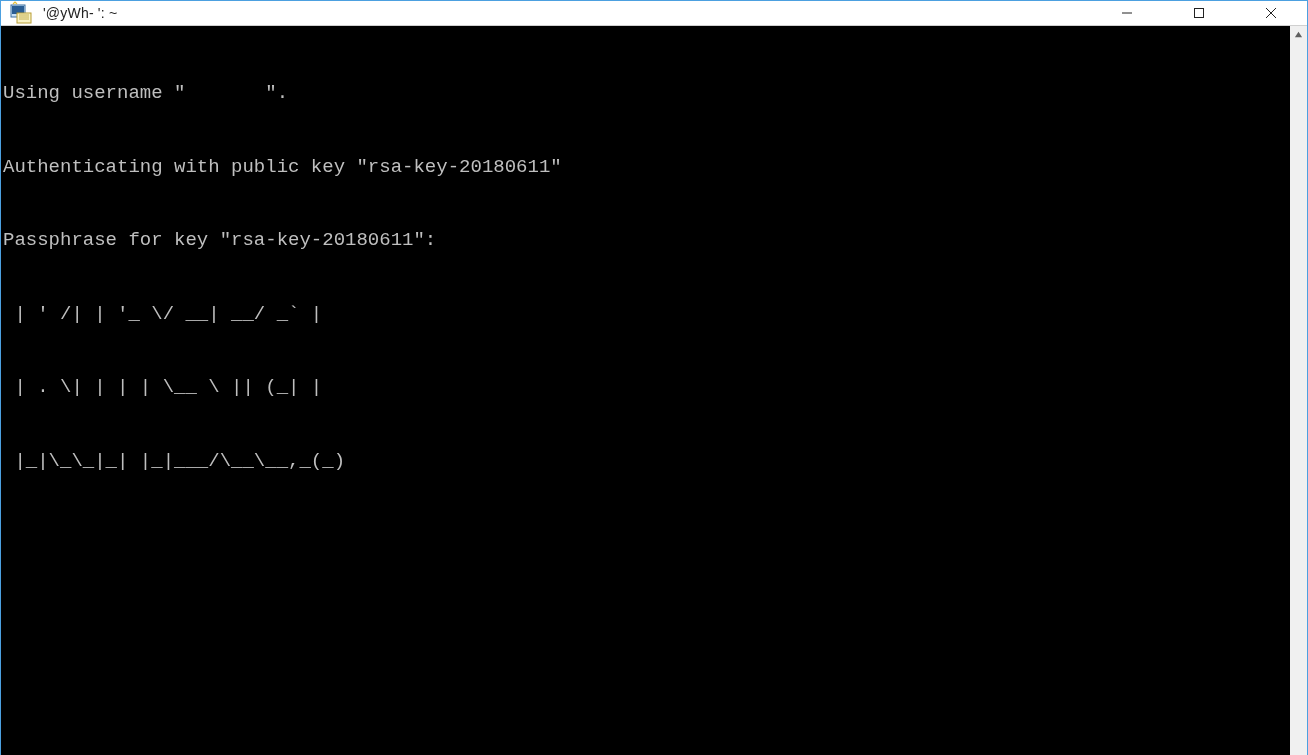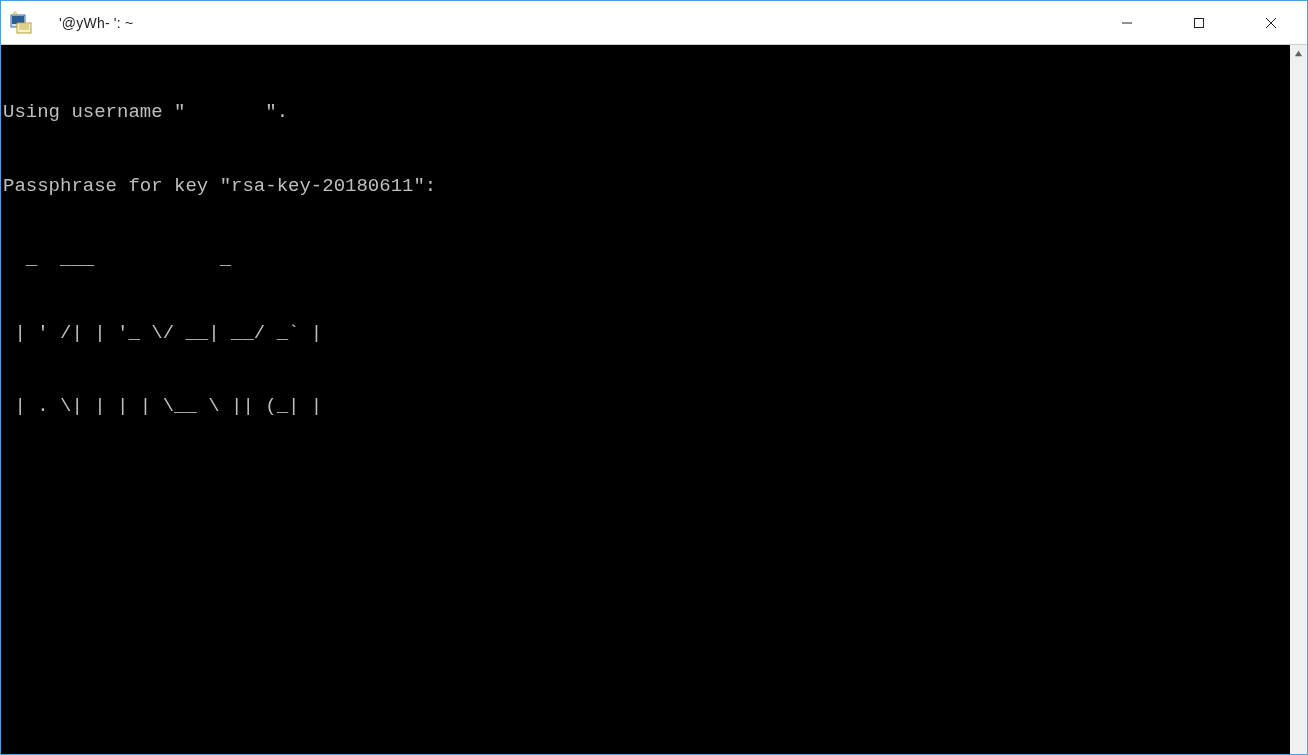--- a/index.html
+++ b/index.html
@@ -9,21 +9,20 @@
       border: 1px solid #4ca0e0;
       background: #000;
       display: flex; flex-direction: column;
     }
     .titlebar {
       height: 44px; background: #fff;
       display: flex; align-items: center;
       padding: 0 0 0 8px;
       border-bottom: 1px solid #d0d0d0;
       position: relative;
-      gap: 16px;
     }
     .app-icon {
       width: 24px; height: 24px; margin-right: 10px;
       display: flex; align-items: center; justify-content: center;
     }
     .app-icon svg { width: 24px; height: 24px; }
     .title-text {
       font-size: 14px; color: #222;
       font-family: "Segoe UI", Tahoma, sans-serif;
       letter-spacing: 0.2px;
@@ -100,24 +99,25 @@
             <line x1="1" y1="1" x2="11" y2="11"></line>
             <line x1="11" y1="1" x2="1" y2="11"></line>
           </svg>
       </div>
     </div>
   </div>
 
   <div class="terminal-wrap">
     <div class="terminal">
       <div class="term-line">Using username "       ".</div>
+      <div class="term-line">Authenticating with public key "rsa-key-20180611"</div>
       <div class="term-line">Passphrase for key "rsa-key-20180611":</div>
-      <div class="term-line">  _  ___           _</div>
       <div class="term-line"> | ' /| | '_ \/ __| __/ _` |</div>
       <div class="term-line"> | . \| | | | \__ \ || (_| |</div>
+      <div class="term-line"> |_|\_\_|_| |_|___/\__\__,_(_)</div>
       <div class="term-line"></div>
       
       
       
       
       <div class="term-line"></div>
       
       
       
     </div>

